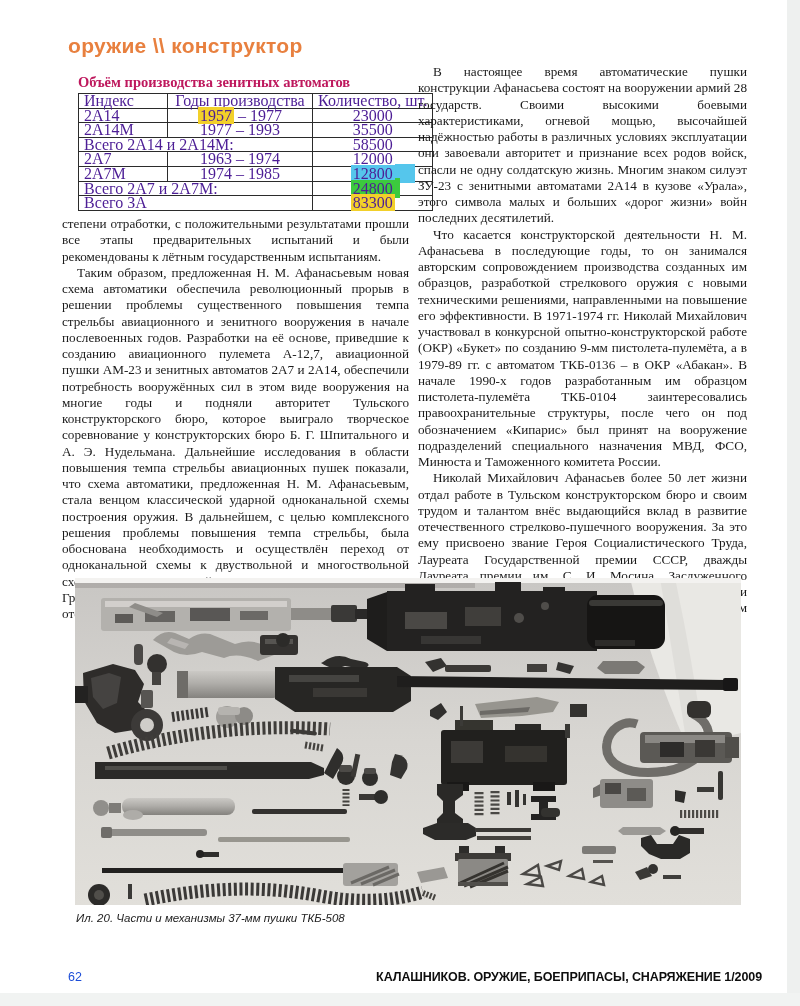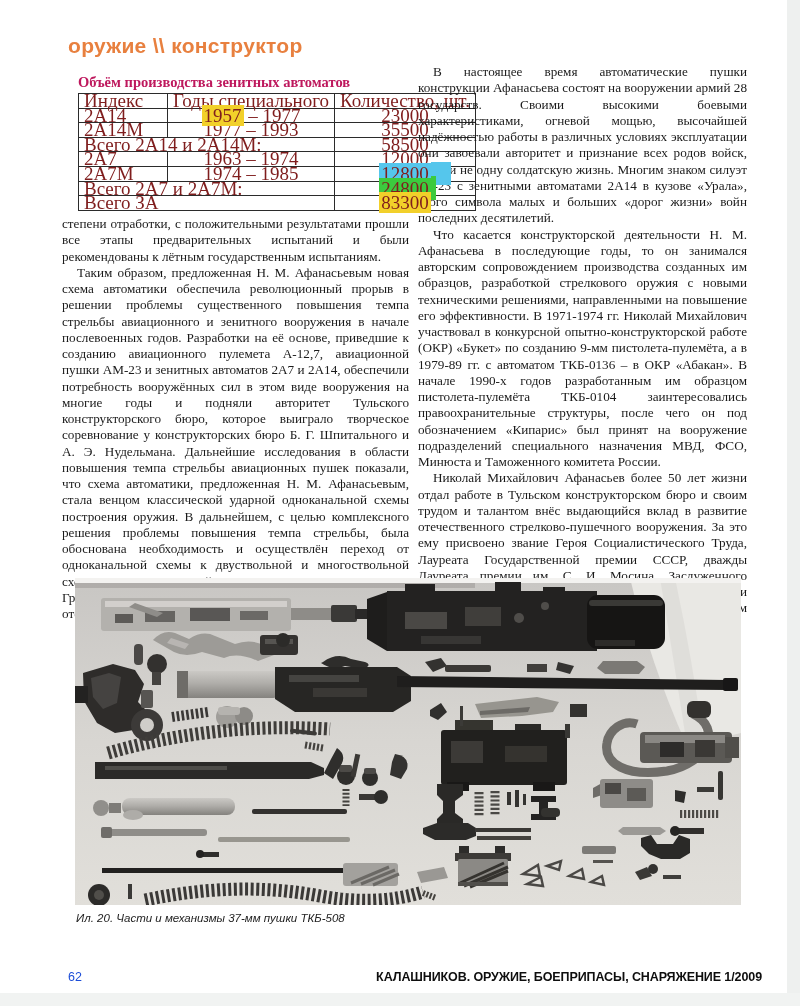--- a/index.html
+++ b/index.html
@@ -16,21 +16,21 @@
     font-size:21px;letter-spacing:.3px;color:#e8803f;
   }
 
   .table-title{
     position:absolute;left:78px;top:74px;
     font-weight:bold;font-size:14.5px;color:#be185d;
   }
 
   table.prod{
     position:absolute;left:78px;top:93px;border-collapse:collapse;
-    font-size:19px;color:#7f1d1d;
+    font-size:16px;color:#4c1d95;
   }
   table.prod td{border:1px solid #2b2b2b;padding:0 5px;height:13.6px;line-height:13.6px;white-space:nowrap;}
   td.c-index{width:78px;text-align:left;}
   td.c-years{width:134px;text-align:center;}
   td.c-qty{width:88px;text-align:center;margin-left:8px;}
   td.c-merged{text-align:left;}
 
   .hl{position:relative;z-index:1;padding:0 2px;}
   .hl-yellow{background:#f2d02a;}
   .hl-cyan{background:#55c6ec;}
@@ -72,21 +72,21 @@
 <div class="edge-bottom"></div>
 
 <div class="section-header">оружие \\ конструктор</div>
 
 <div class="table-title">Объём производства зенитных автоматов</div>
 
 <table class="prod">
   <tbody>
   <tr>
     <td class="c-index">Индекс</td>
-    <td class="c-years">Годы специального</td>
+    <td class="c-years">Годы производства</td>
     <td class="c-qty">Количество, шт.</td>
   </tr>
   <tr>
     <td class="c-index">2А14</td>
     <td class="c-years"><span class="hl hl-yellow">1957</span><span> – 1977</span></td>
     <td class="c-qty">23000</td>
   </tr>
   <tr>
     <td class="c-index">2А14М</td>
     <td class="c-years">1977 – 1993</td>

